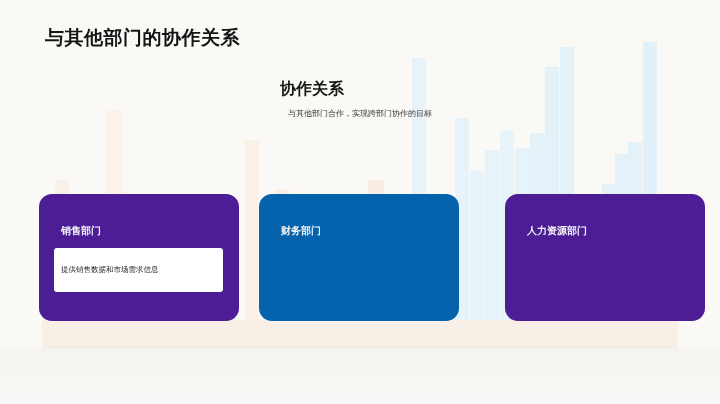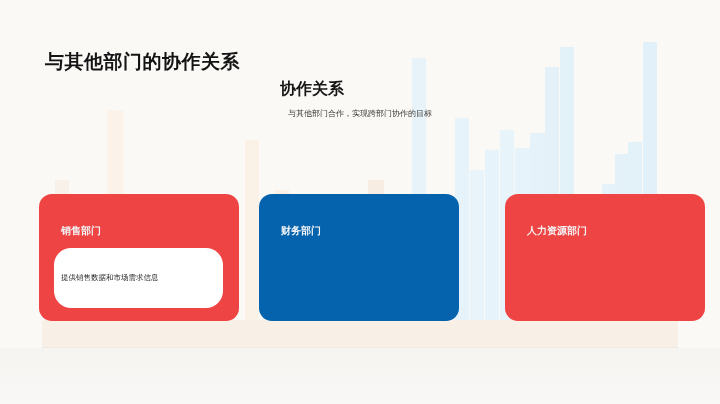--- a/index.html
+++ b/index.html
@@ -13,43 +13,43 @@
   .bar { position: absolute; bottom: 84px; }
   .shelf {
     position: absolute; left: 42px; top: 320px; width: 636px; height: 28px;
     background: #f8efe6; border-bottom: 1px solid #efe9e2;
   }
   .floor {
     position: absolute; left: 0; top: 348px; width: 720px; height: 56px;
     background: linear-gradient(#f6f4f1, #f9f8f6);
   }
   .page-title {
-    position: absolute; left: 45px; top: 49px;
+    position: absolute; left: 45px; top: 25px;
     font-size: 19px; font-weight: bold; color: #141414; letter-spacing: 0.5px;
   }
   .section-title {
     position: absolute; left: 0; width: 624px; top: 79px; text-align: center;
     font-size: 16px; font-weight: bold; color: #161616;
   }
   .section-sub {
     position: absolute; left: 0; width: 720px; top: 108px; text-align: center;
     font-size: 8px; color: #3a3a3a; font-family: Liberation Mono, monospace;
   }
   .card {
     position: absolute; top: 194px; width: 200px; height: 127px;
-    border-radius: 13px; background: #ef4444;
+    border-radius: 13px; background: #4c1d95;
   }
   .card.active { background: #0563ad; padding-left: 20px; }
   .card-title {
     position: absolute; left: 22px; top: 30px;
     font-size: 10px; font-weight: bold; color: #f2f4f6;
   }
   .card-body {
-    position: absolute; left: 15px; top: 54px; width: 169px; height: 60px;
-    background: #ffffff; border-radius: 17px;
+    position: absolute; left: 15px; top: 54px; width: 169px; height: 44px;
+    background: #ffffff; border-radius: 3px;
     display: flex; align-items: center; padding-left: 7px;
     font-size: 7.5px; color: #1c1c1c;
   }
 </style>
 </head>
 <body>
 
 <div class="bg">
 
   <div class="bar" style="left:55px;width:14px;height:140px;background:#f8f1e9;"></div>

